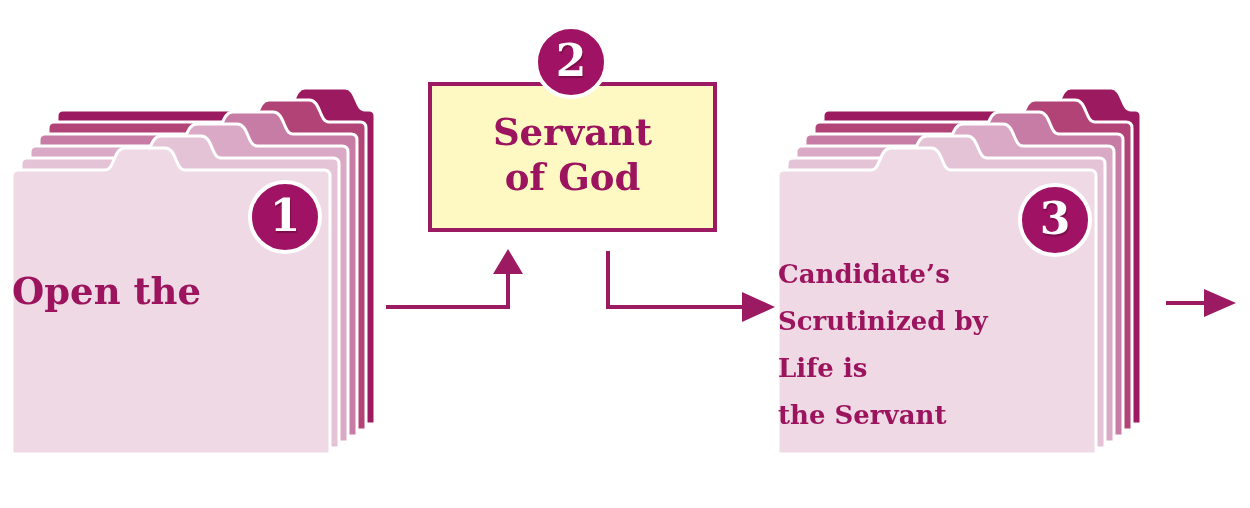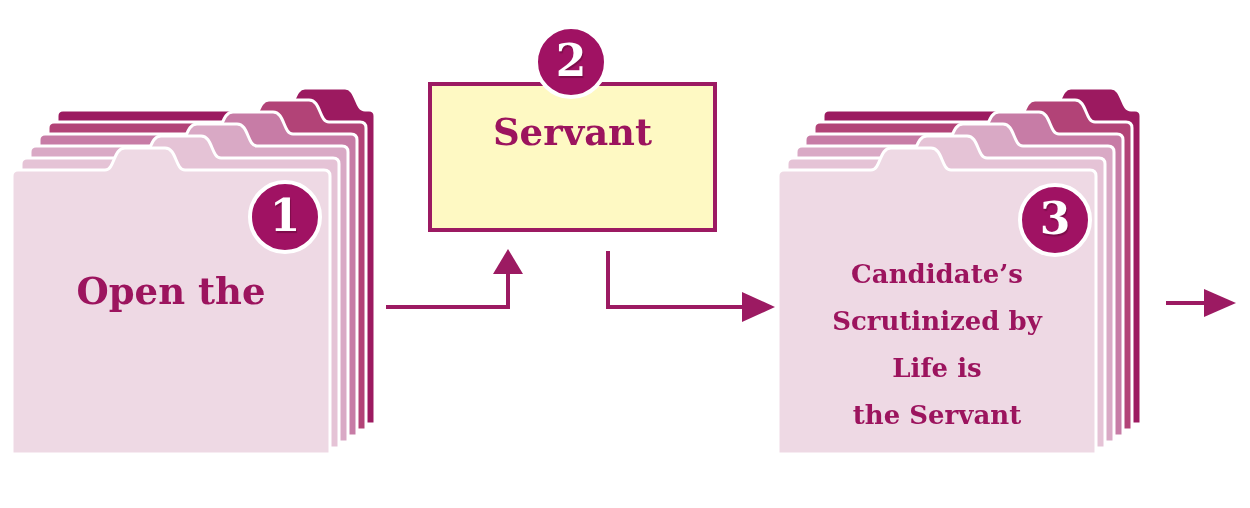--- a/index.html
+++ b/index.html
@@ -48,21 +48,20 @@
     border: 4px solid var(--accent, #9c1a62);
     box-sizing: border-box;
     z-index: 4;
     padding-top: 24px;
   }
 
   
   .step-text {
     position: absolute;
     width: 318px;
-    text-align: center;
     color: var(--text, #9c145e);
     font-weight: bold;
     font-size: 37px;
     line-height: 47px;
     z-index: 5;
     letter-spacing: 0px;
   }
   .step-text.one   { left: 12px;  top: 268px; }
   .step-text.three { left: 778px; top: 251px; font-size: 26px; }
   .step-box .box-line {
@@ -97,20 +96,21 @@
     <path class="folder-layer" d="M47,338 L47,30 Q47,24 53,24 L275,24 C285,24 283,2 295,2 L335,2 C347,2 345,24 355,24 L359,24 Q365,24 365,30 L365,338 Z" fill="#9c1a60"></path>
     <path class="folder-layer" d="M38,344 L38,42 Q38,36 44,36 L239,36 C249,36 247,14 259,14 L299,14 C311,14 309,36 319,36 L350,36 Q356,36 356,42 L356,344 Z" fill="#b24377"></path>
     <path class="folder-layer" d="M29,350 L29,54 Q29,48 35,48 L203,48 C213,48 211,26 223,26 L263,26 C275,26 273,48 283,48 L341,48 Q347,48 347,54 L347,350 Z" fill="#c77ca6"></path>
     <path class="folder-layer" d="M20,356 L20,66 Q20,60 26,60 L167,60 C177,60 175,38 187,38 L227,38 C239,38 237,60 247,60 L332,60 Q338,60 338,66 L338,356 Z" fill="#d9a9c5"></path>
     <path class="folder-layer" d="M11,362 L11,78 Q11,72 17,72 L131,72 C141,72 139,50 151,50 L191,50 C203,50 201,72 211,72 L323,72 Q329,72 329,78 L329,362 Z" fill="#e5c3d6"></path>
     <path class="folder-layer" d="M2,368 L2,90 Q2,84 8,84 L95,84 C105,84 103,62 115,62 L155,62 C167,62 165,84 175,84 L314,84 Q320,84 320,90 L320,368 Z" fill="#eed9e4"></path>
   </svg>
 
   <div class="step-box">
     <span class="box-line">Servant</span>
+    <span class="box-line">of God</span>
   </div>
 
   <div class="step-text one">
     <div>Open the</div>
   </div>
 
   <div class="step-text three">
     <div>Candidate’s</div>
     <div>Scrutinized by</div>
     <div>Life is</div>

